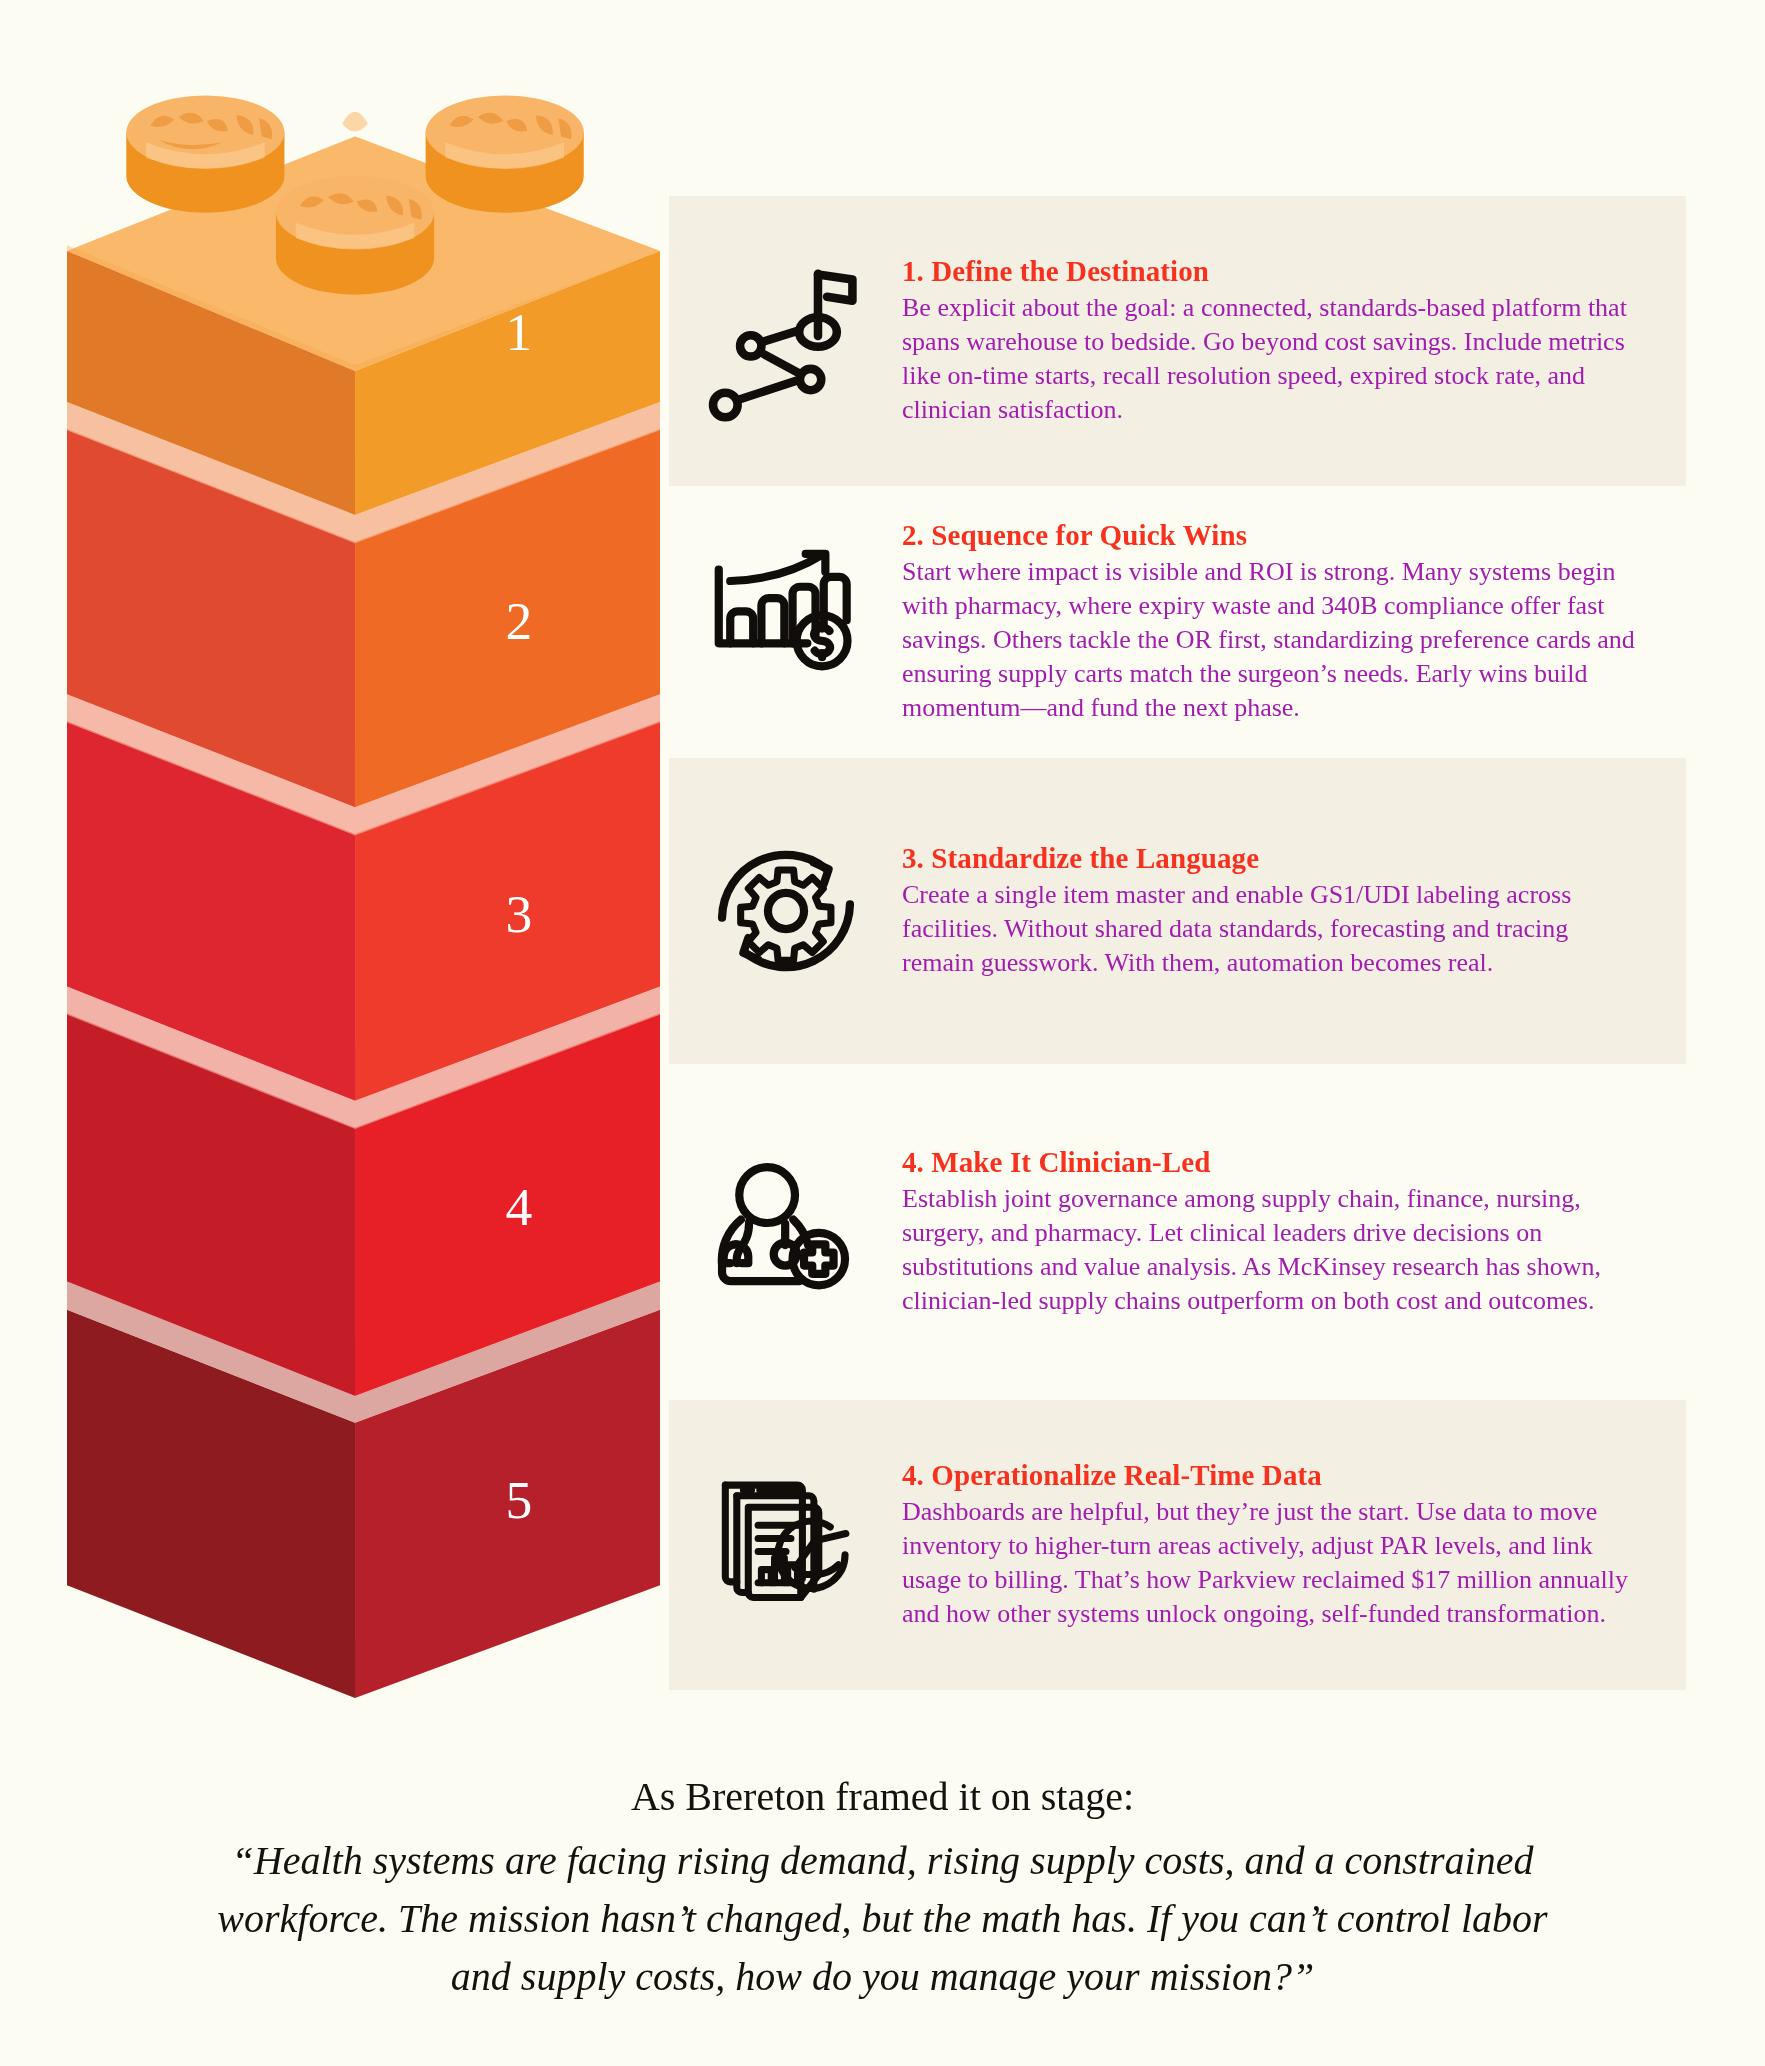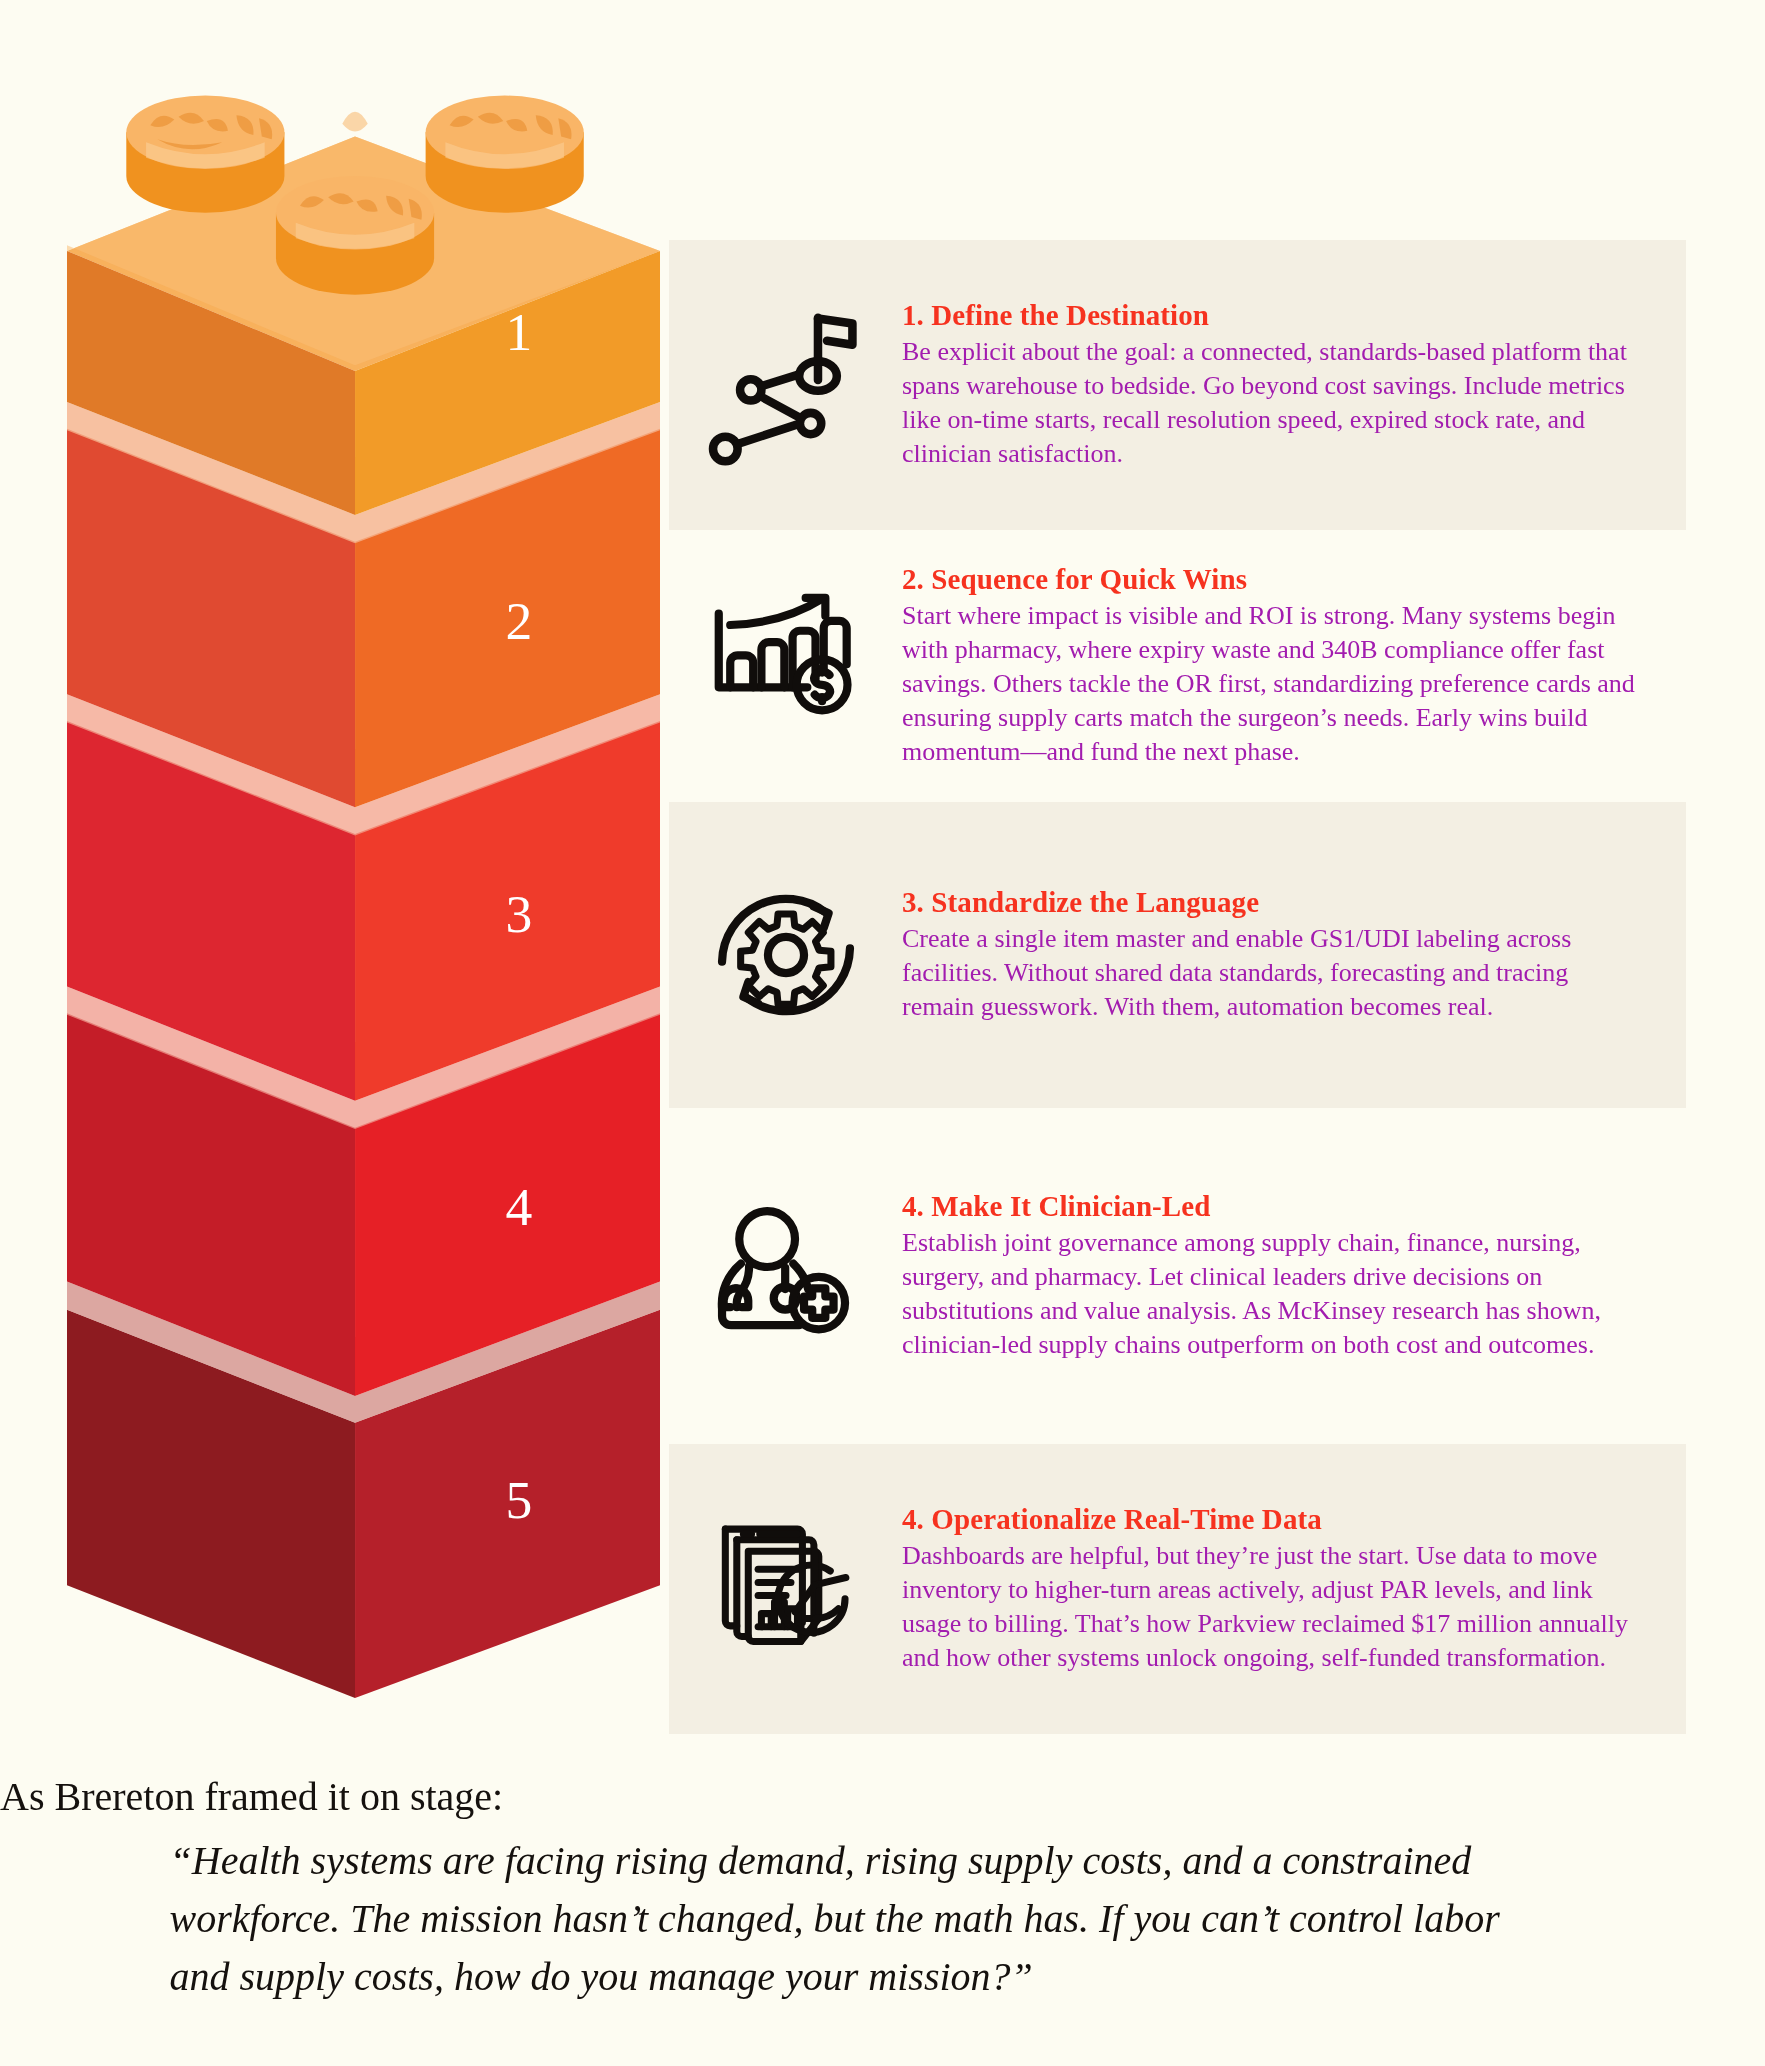--- a/index.html
+++ b/index.html
@@ -35,21 +35,20 @@
     font-size: 76px;
     text-anchor: middle;
   }
 
   
   #cards {
     position: absolute;
     left: 669px;
     top: 196px;
     width: 1017px;
-    margin-top: 44px;
   }
 
   .card {
     display: flex;
     align-items: flex-start;
     width: 1017px;
     padding: 0;
     position: relative;
   }
   .card.tinted { background: #f3efe3; }
@@ -93,20 +92,21 @@
   #card-3 { height: 306px; }
   #card-4 { height: 336px; }
   #card-5 { height: 290px; }
 
   
   #quote-block {
     position: absolute;
     left: 0;
     top: 1772px;
     width: 1765px;
+    text-align: center;
   }
   #quote-lead {
     font-family: "Liberation Serif", serif;
     font-size: 40px;
     color: #15110e;
     line-height: 1.26;
     margin-bottom: 10px;
   }
   #quote-text {
     font-family: "Liberation Serif", serif;

